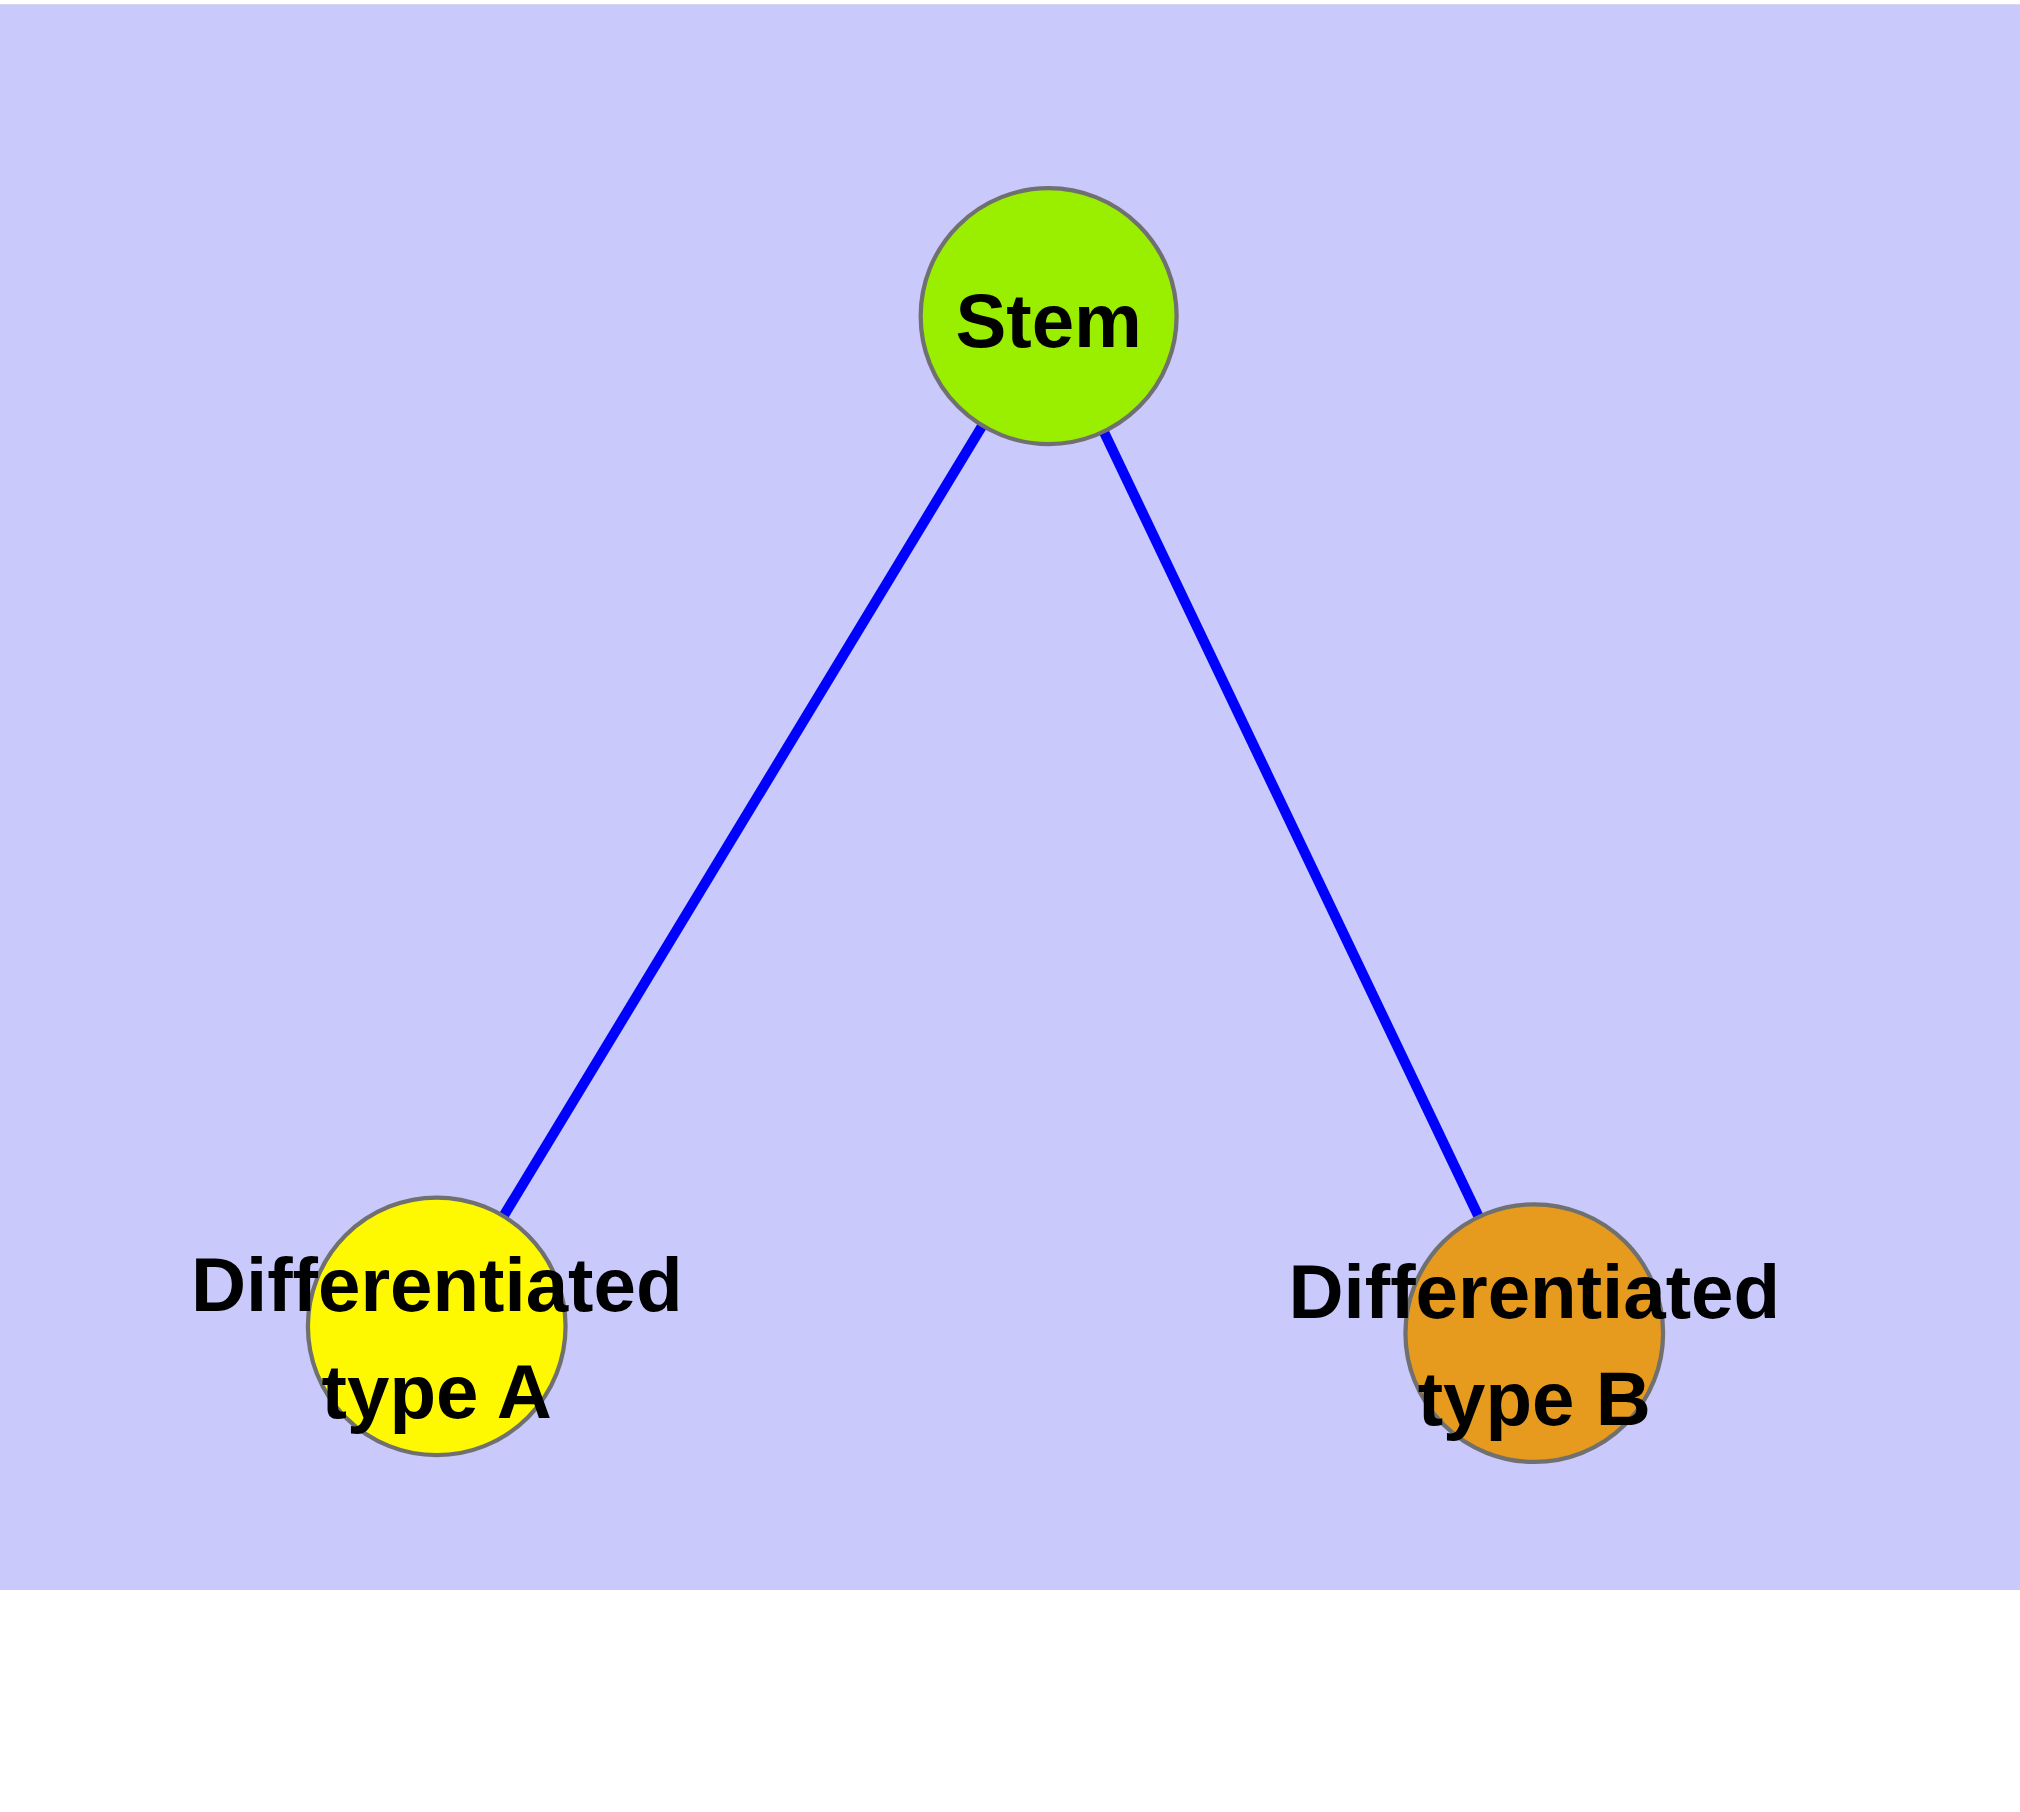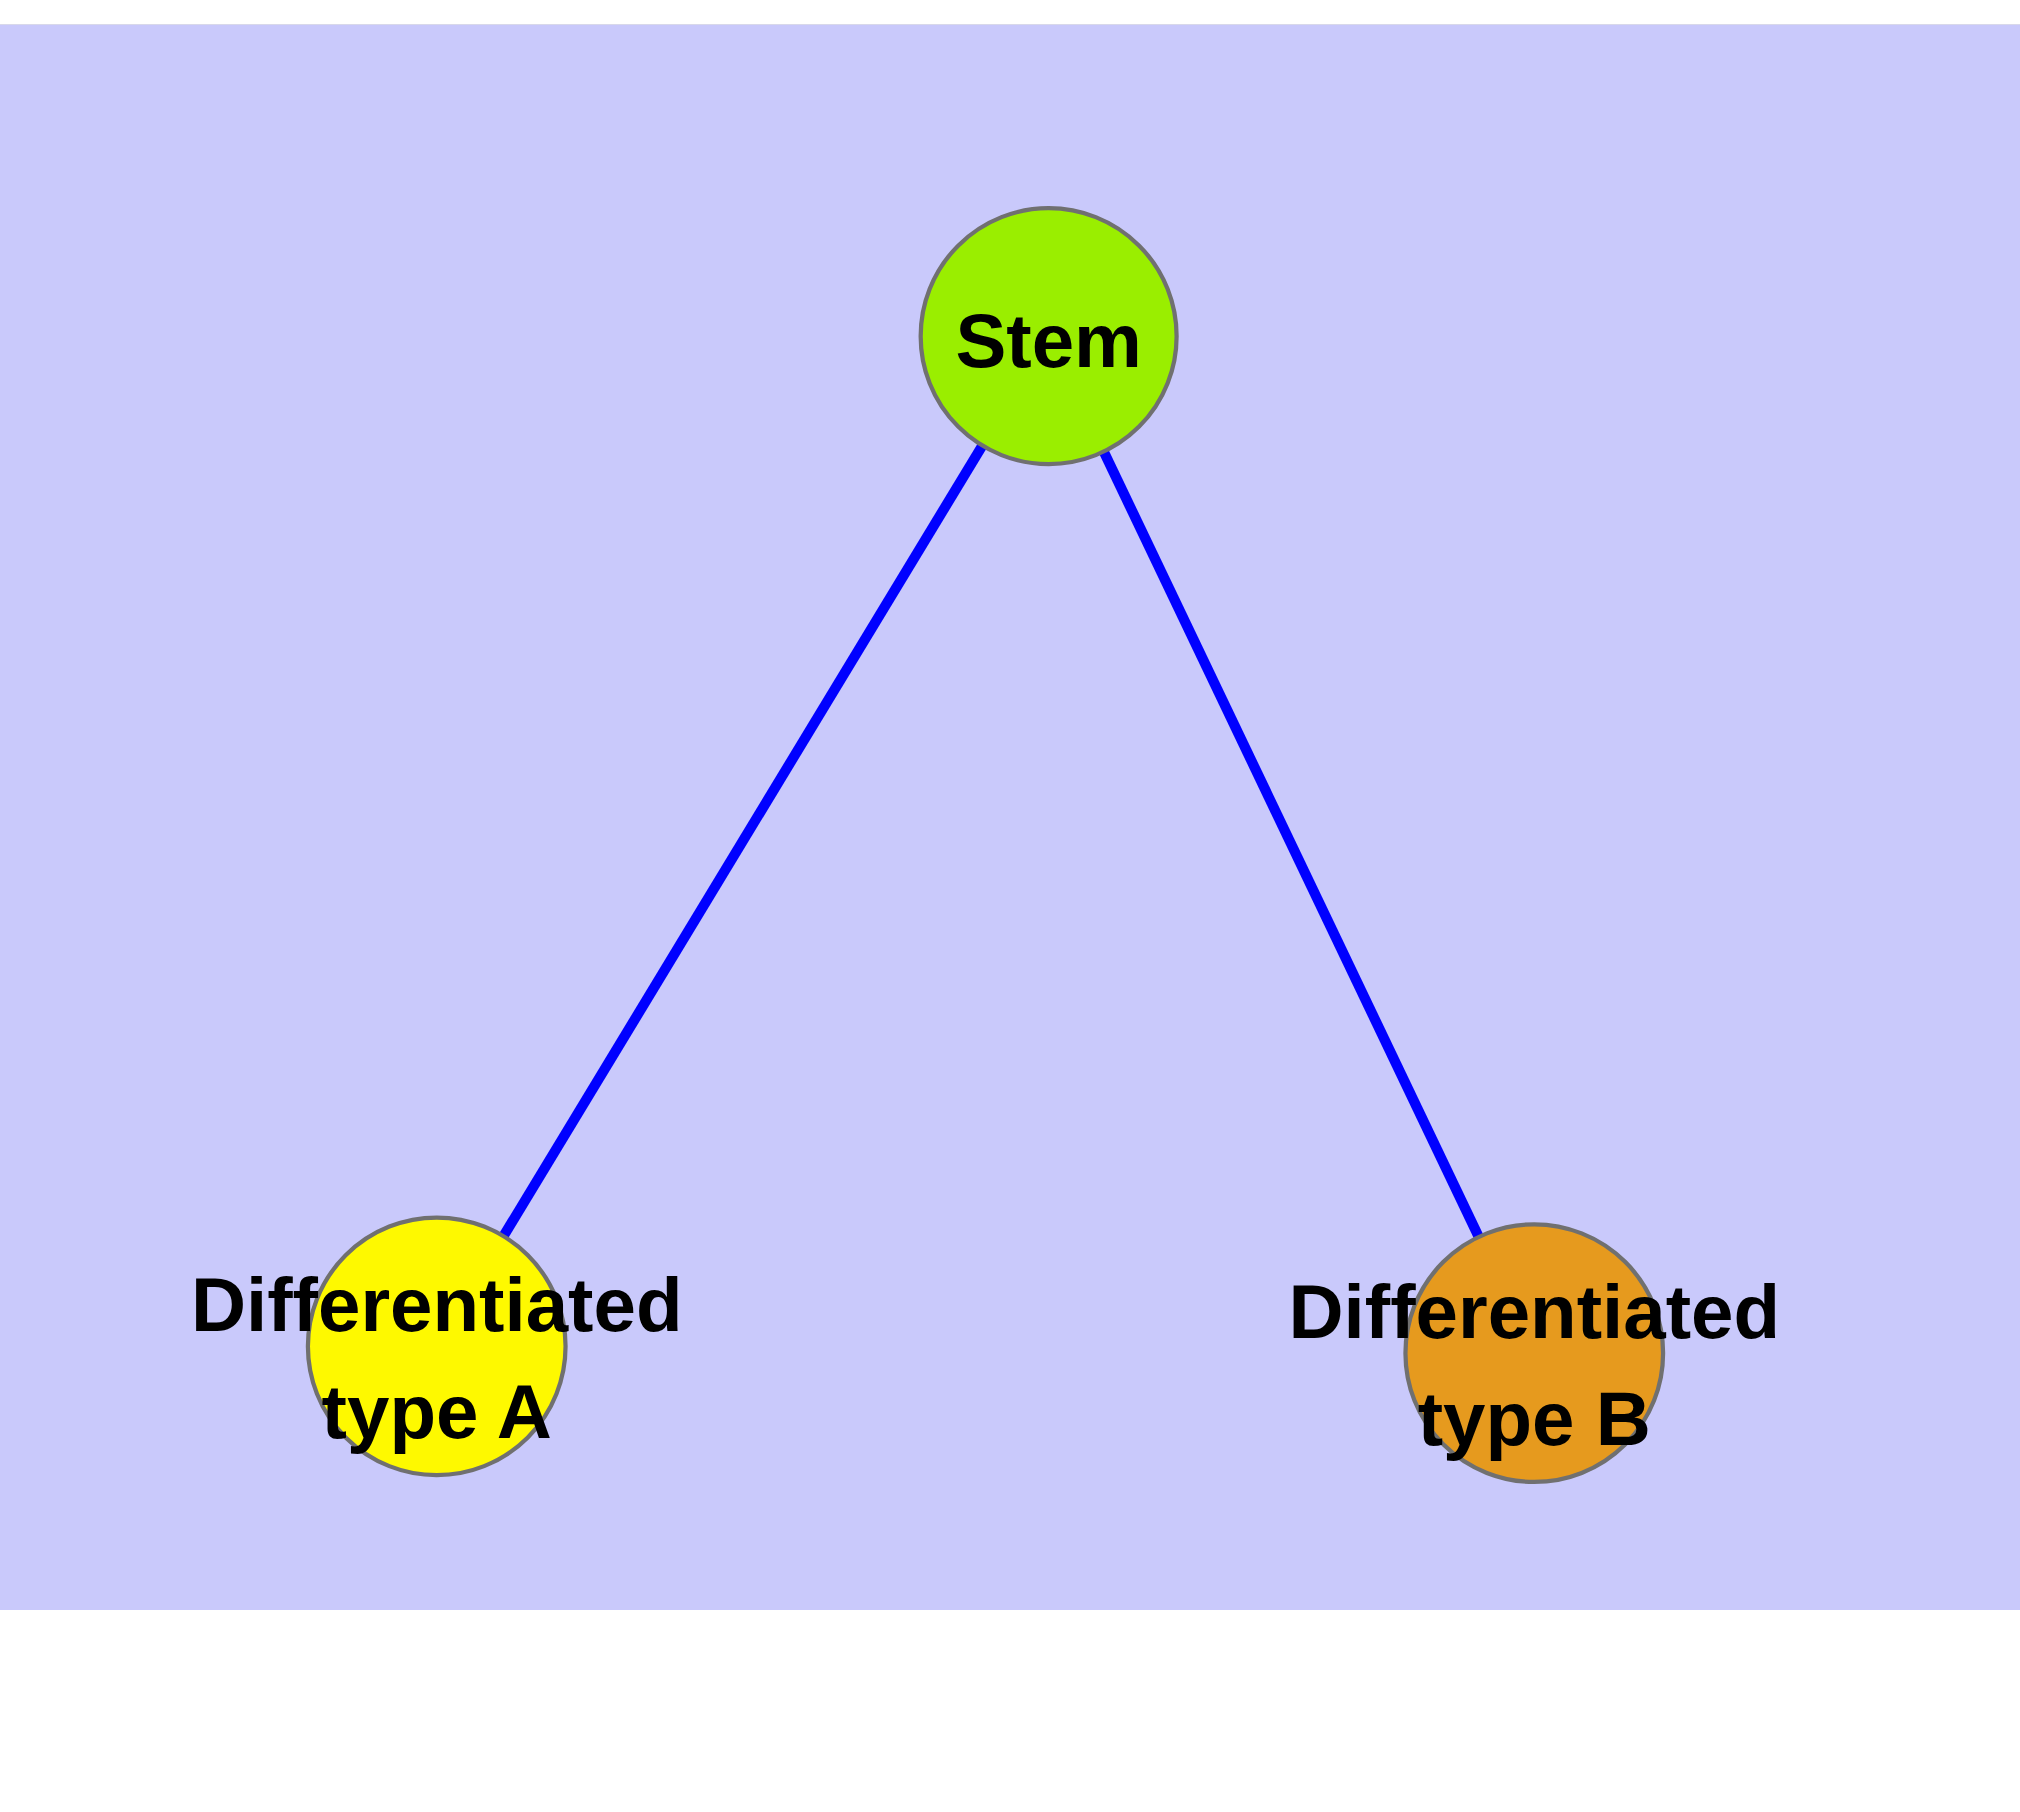--- a/index.html
+++ b/index.html
@@ -7,21 +7,20 @@
     padding: 0;
     background: #ffffff;
     font-family: "Liberation Sans", sans-serif;
   }
   .page {
     position: relative;
     width: 2021px;
     height: 1592px;
     background: #ffffff;
     overflow: hidden;
-    margin-top: 20px;
   }
   .canvas {
     position: absolute;
     left: 0;
     top: 4.2px;
     width: 2021px;
     height: 1804px;
     
   }
   .top-strip {

